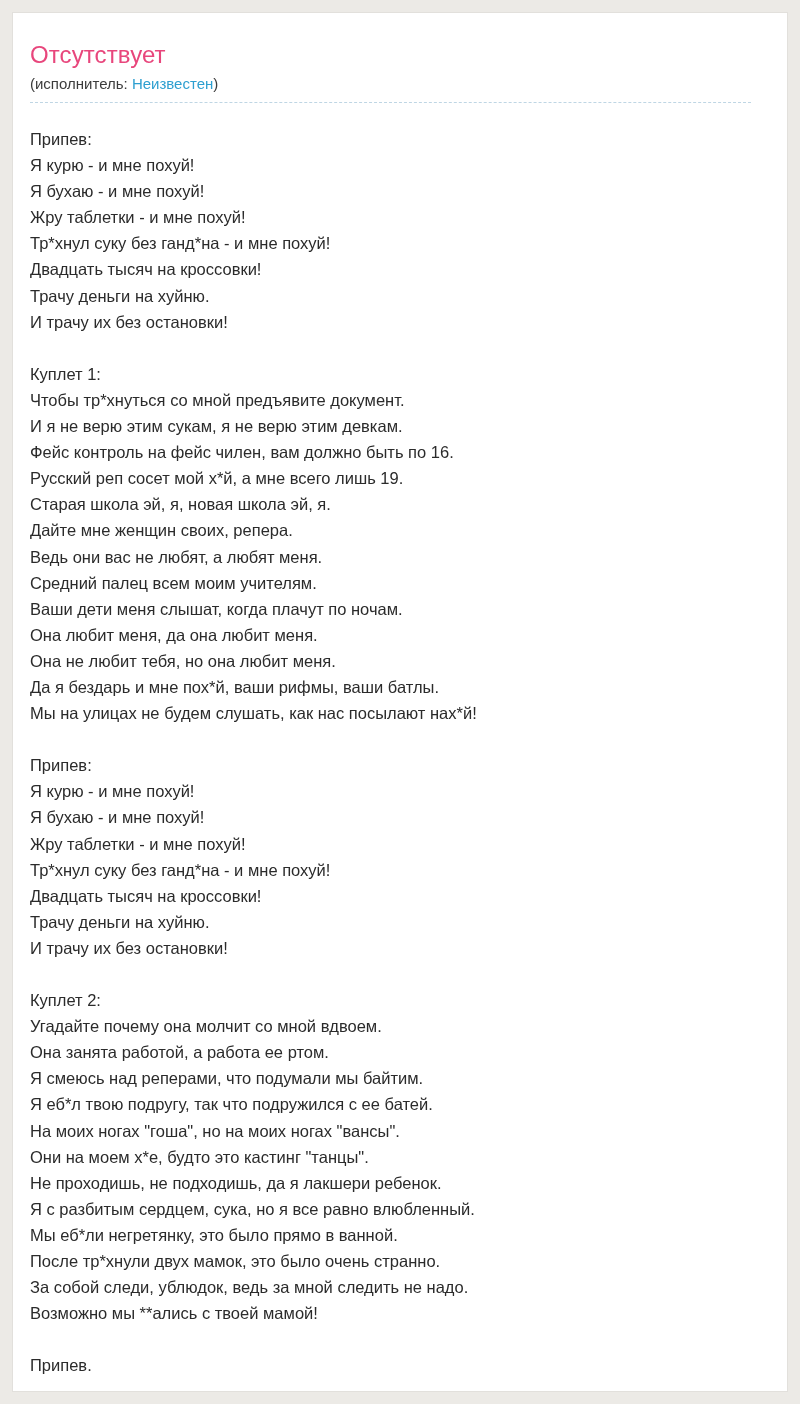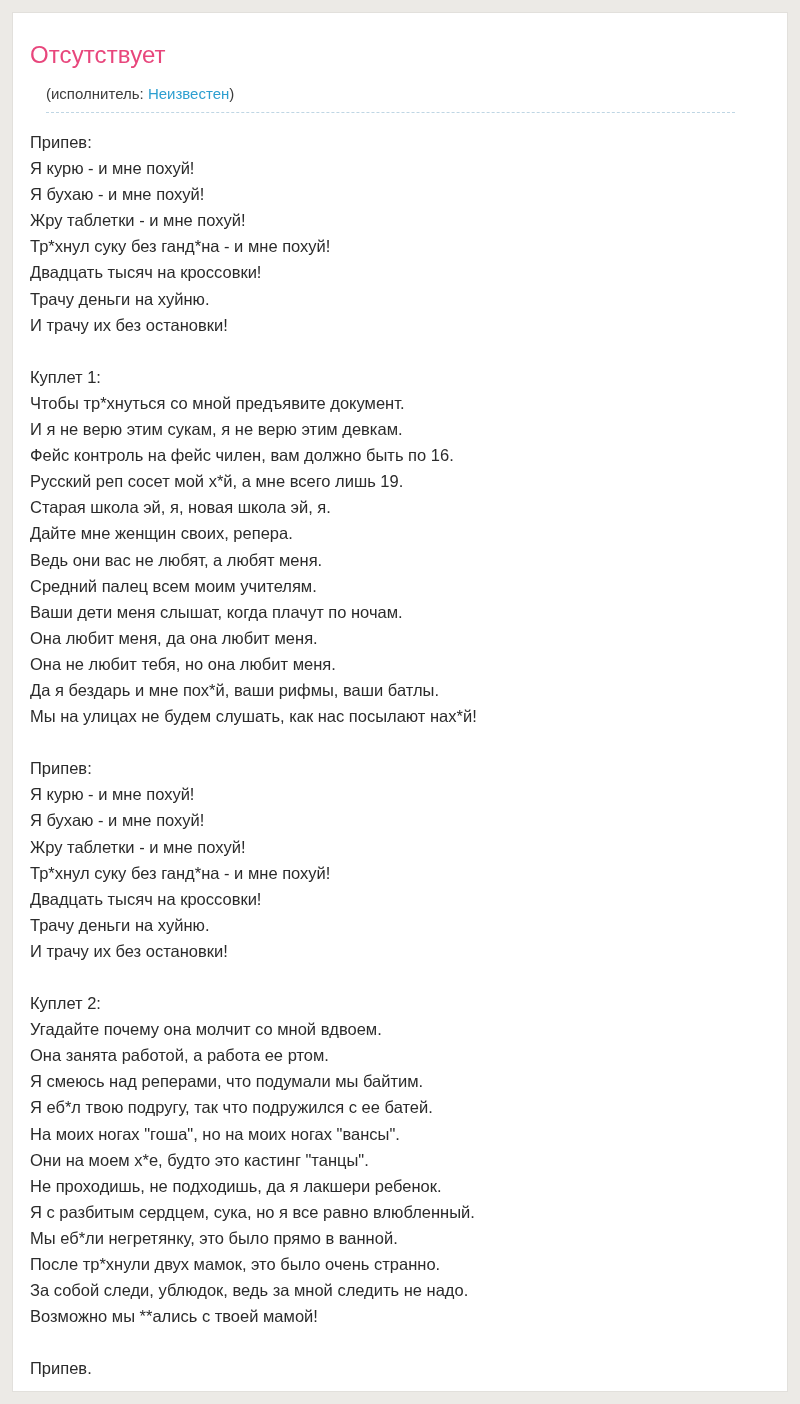--- a/index.html
+++ b/index.html
@@ -31,30 +31,30 @@
     color: #e8467c;
     font-size: 24px;
     line-height: 28px;
     font-weight: normal;
     margin: 0 0 6px 0;
     letter-spacing: 0.1px;
   }
   .artist-line {
     font-size: 15px;
     color: #3c3c3c;
-    margin: 16px;
+    margin: 0;
     padding-bottom: 10px;
     border-bottom: 1px dashed #bfd6e4;
   }
   .artist-link {
     color: #2d9fd0;
     text-decoration: none;
   }
   .lyrics {
-    margin-top: 10px;
+    margin-top: 23px;
     font-size: 16.5px;
     line-height: 26.1px;
     color: #2b2b2b;
     white-space: pre-wrap;
     word-wrap: break-word;
   }
 </style>
 </head>
 <body>
 

